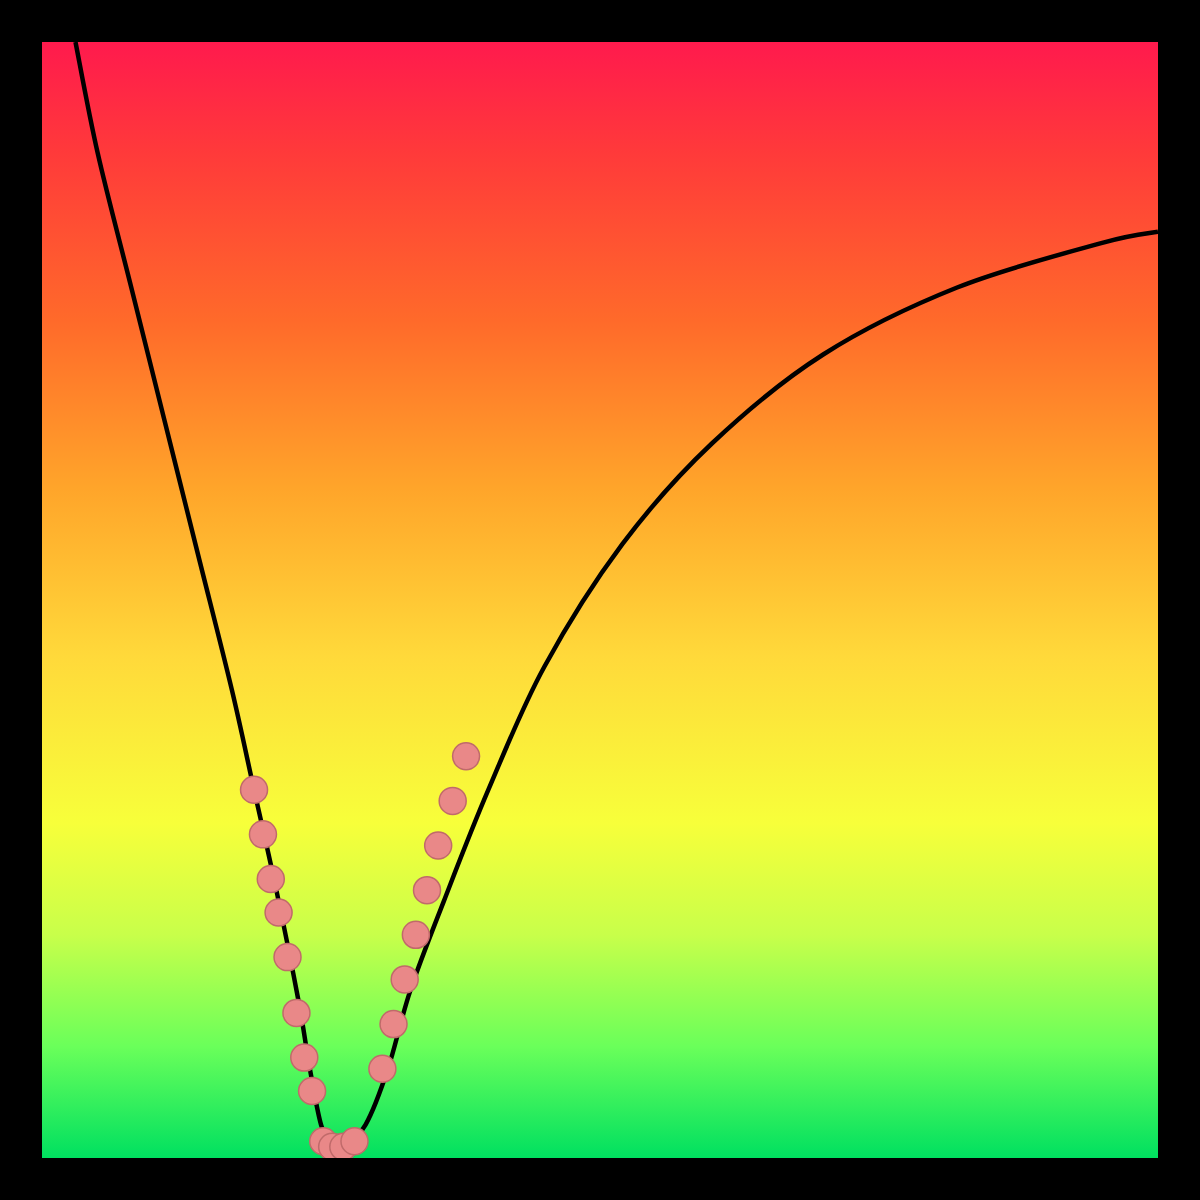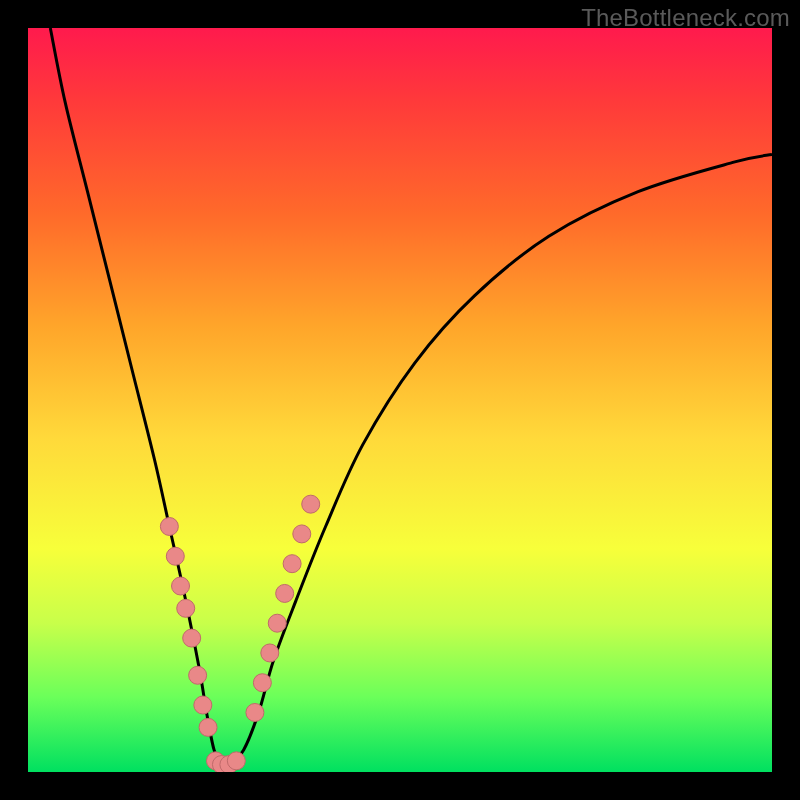--- a/index.html
+++ b/index.html
@@ -77,14 +77,13 @@
           <circle cx="234.36" cy="654.72" r="9" fill="#e98888" stroke="#c06a6a" stroke-width="1"></circle>
           <circle cx="241.8" cy="624.96" r="9" fill="#e98888" stroke="#c06a6a" stroke-width="1"></circle>
           <circle cx="249.24" cy="595.2" r="9" fill="#e98888" stroke="#c06a6a" stroke-width="1"></circle>
           <circle cx="256.68" cy="565.44" r="9" fill="#e98888" stroke="#c06a6a" stroke-width="1"></circle>
           <circle cx="264.12" cy="535.68" r="9" fill="#e98888" stroke="#c06a6a" stroke-width="1"></circle>
           <circle cx="273.792" cy="505.91999999999996" r="9" fill="#e98888" stroke="#c06a6a" stroke-width="1"></circle>
           <circle cx="282.72" cy="476.16" r="9" fill="#e98888" stroke="#c06a6a" stroke-width="1"></circle>
         </g>
     </svg>
   </div>
-  <div class="watermark">TheBottleneck.com</div>
 </div>
 
 </body></html>

